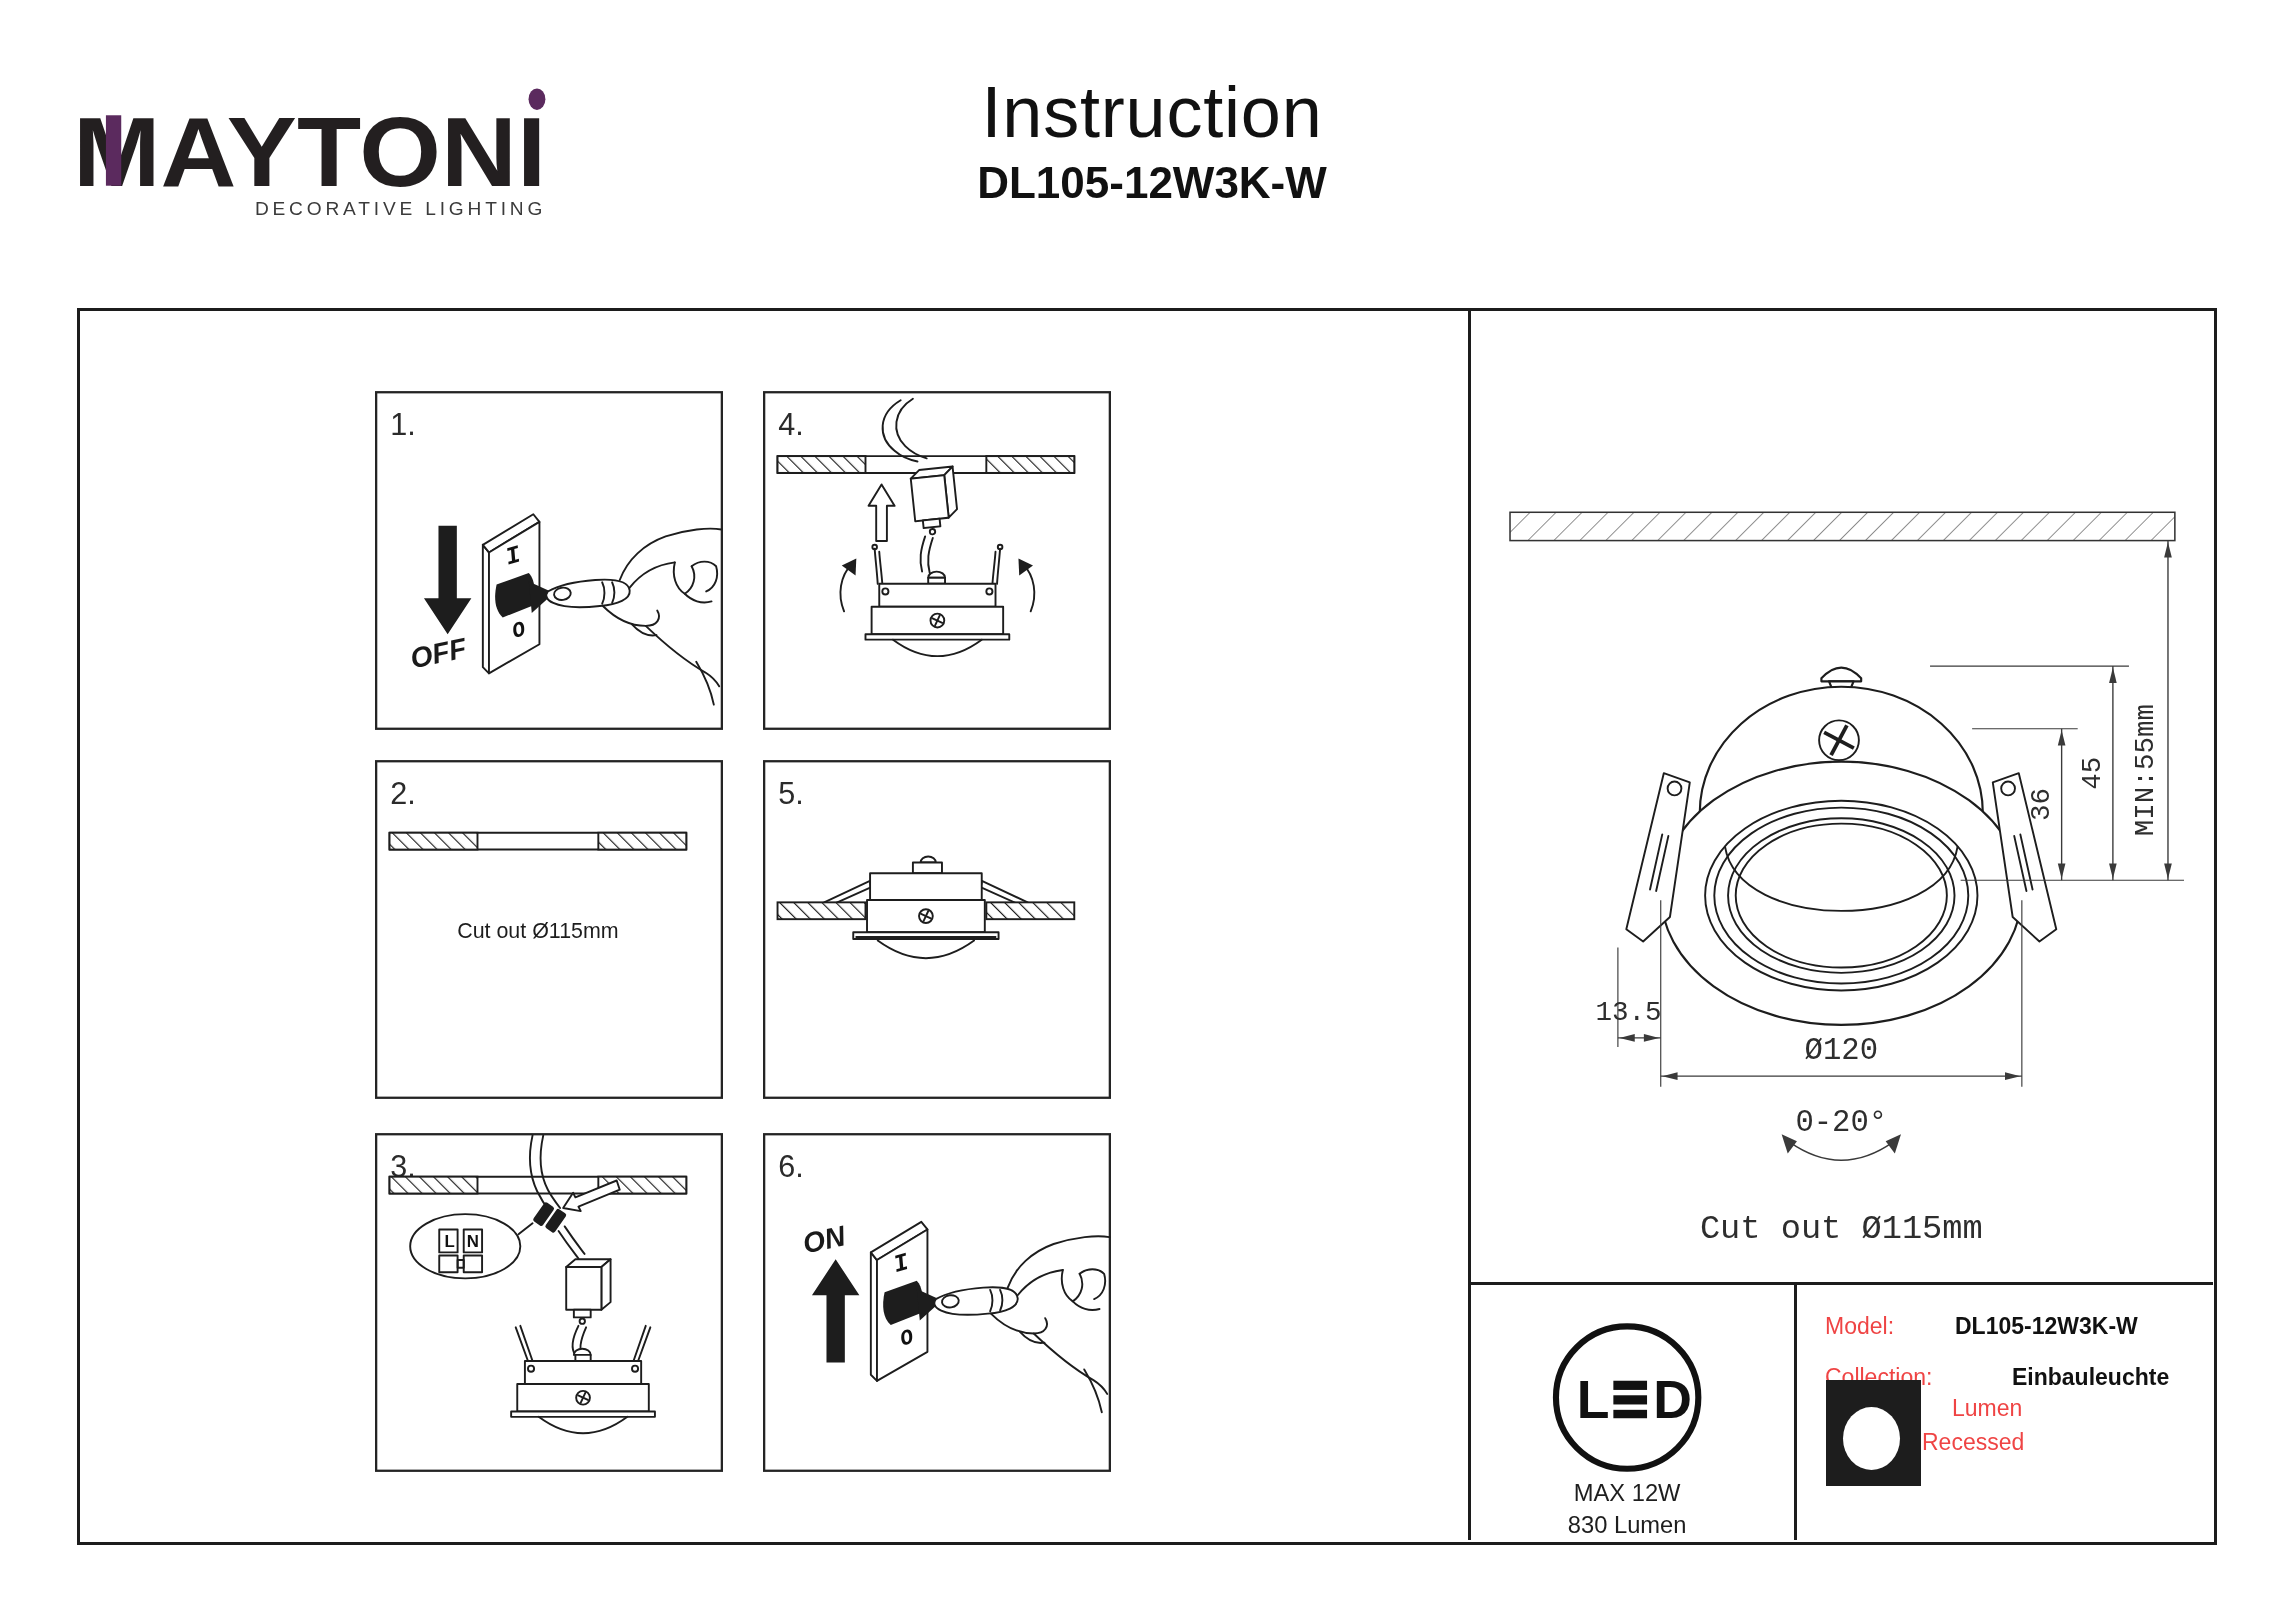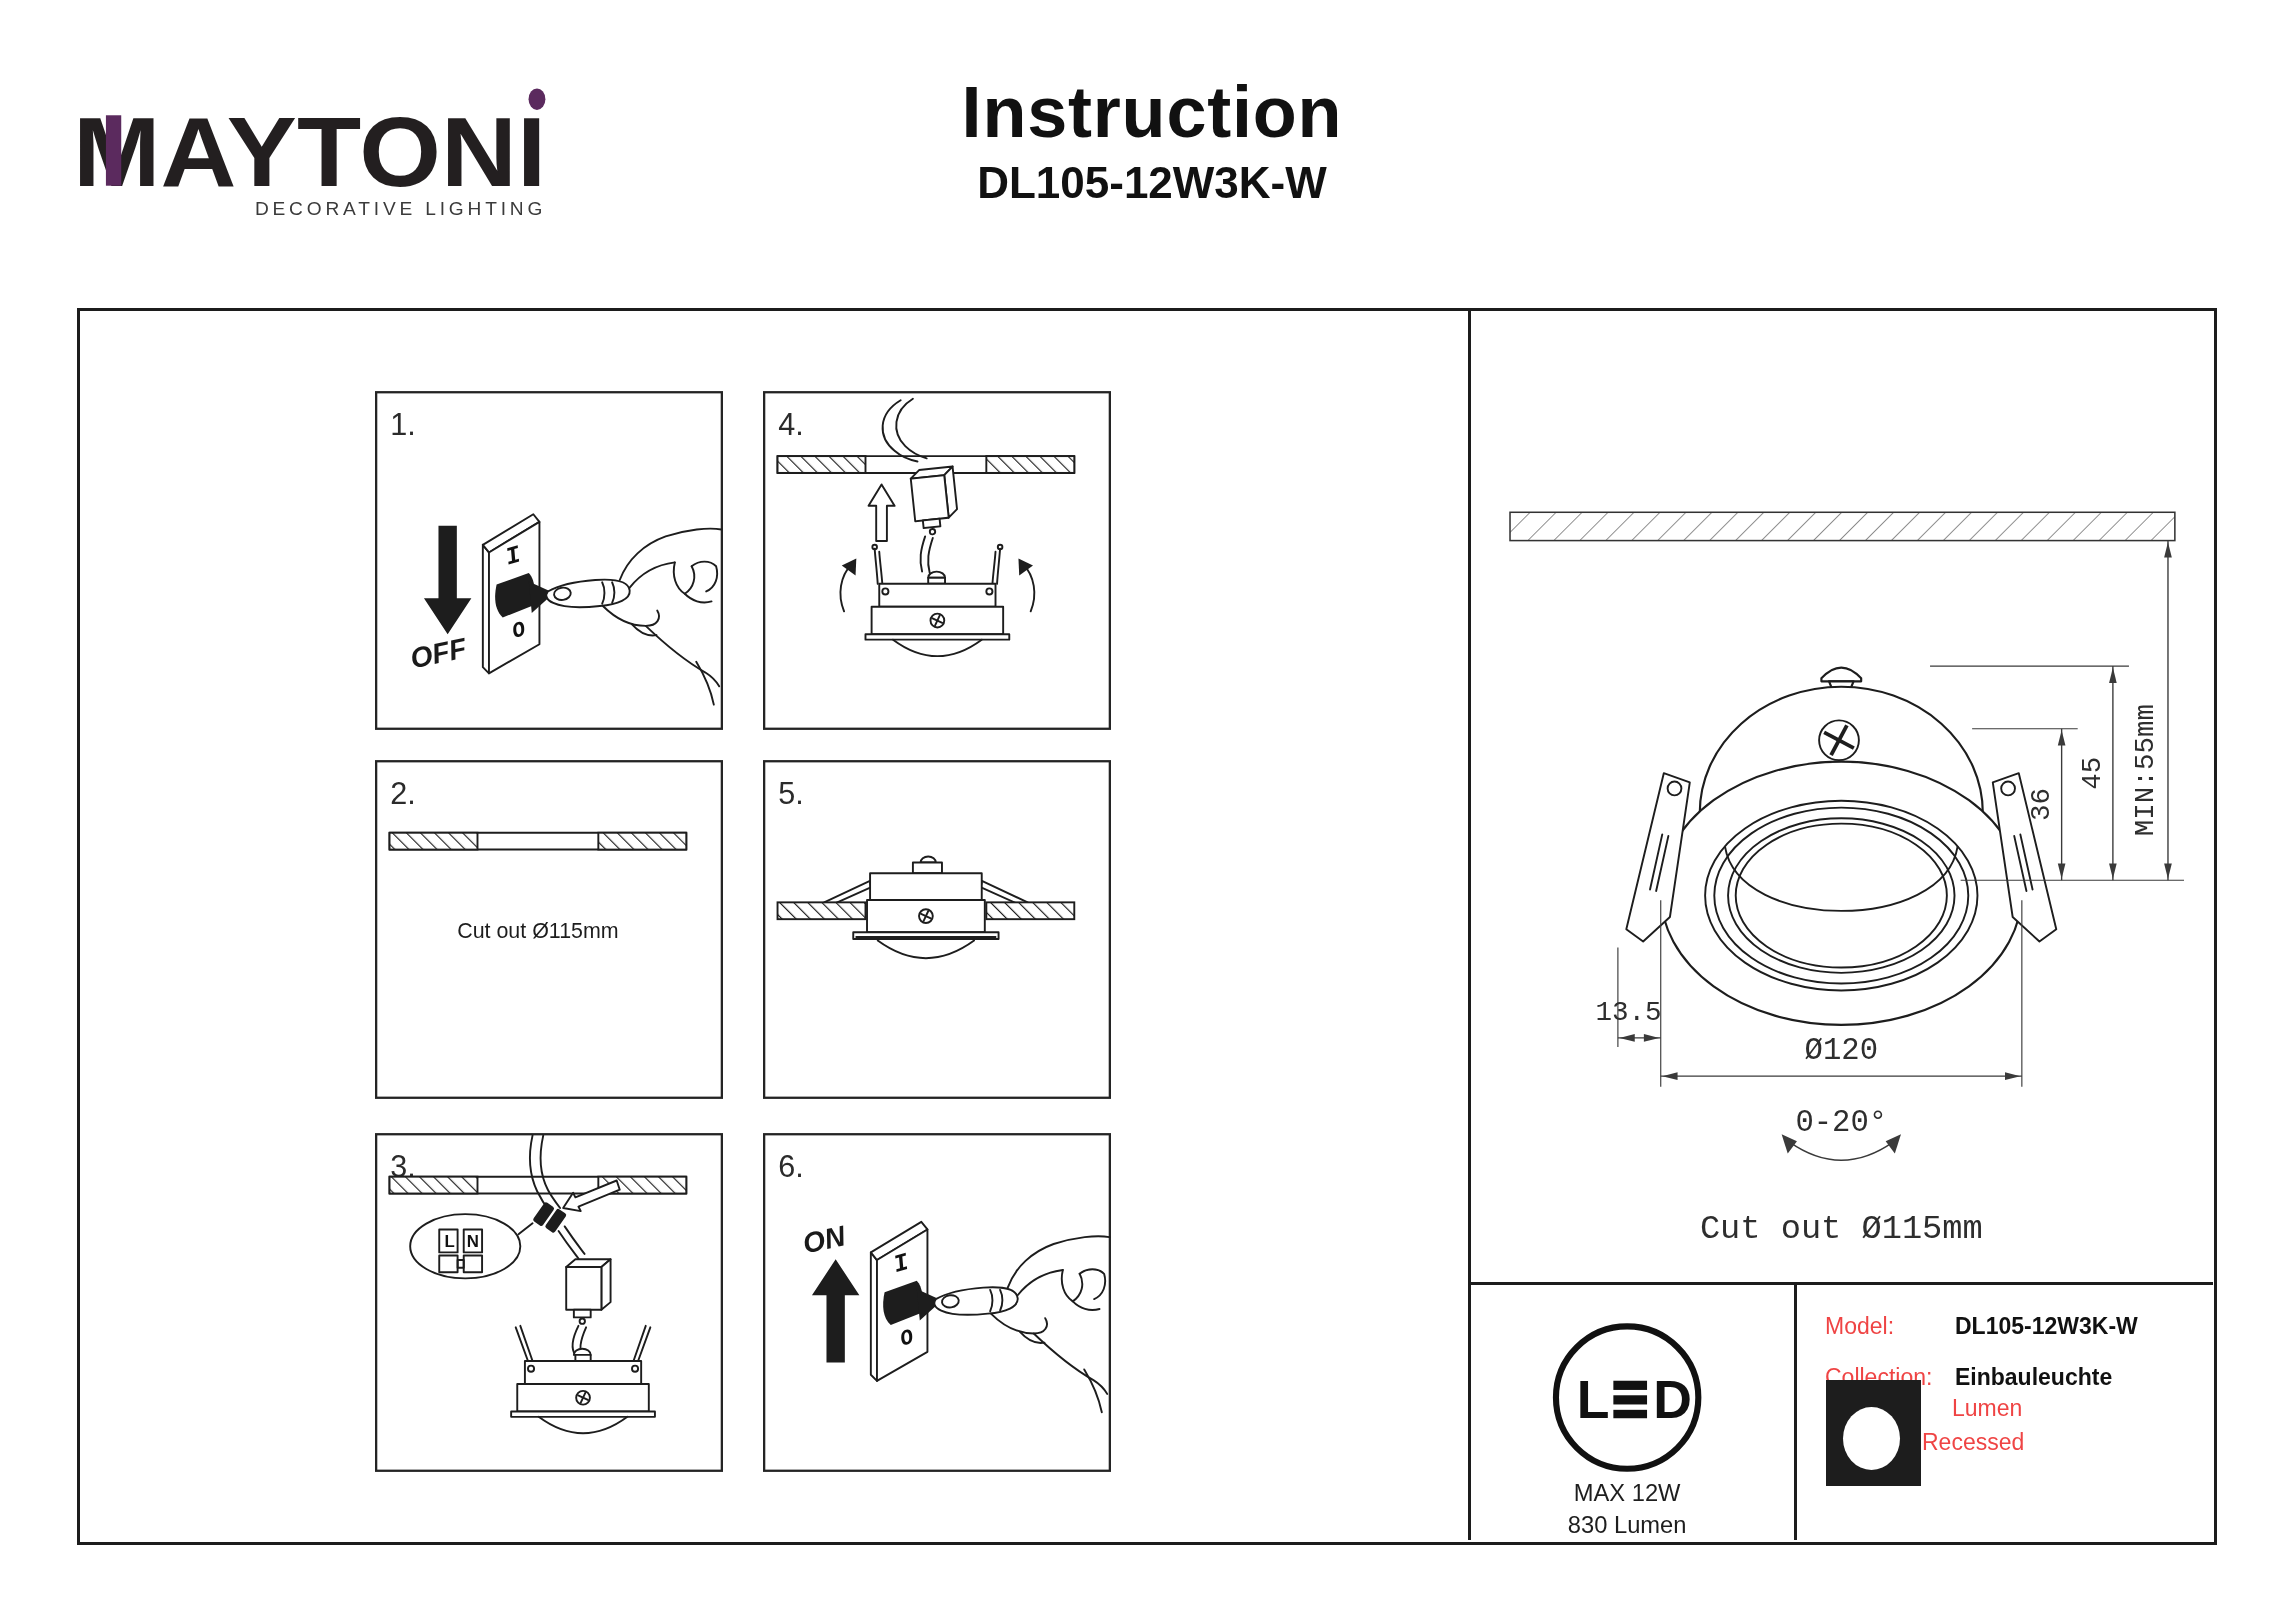--- a/index.html
+++ b/index.html
@@ -1,20 +1,20 @@
 <!DOCTYPE html>
 <html style="font-size:12.2px"><head>
 <meta charset="utf-8">
 <style>
   html,body{margin:0;padding:0;background:#ffffff;}
   body{width:2295px;height:1623px;position:relative;font-family:"Liberation Sans",sans-serif;color:#1d1d1d;overflow:hidden;}
   .abs{position:absolute;}
   
   #title-block{left:1152px;top:75px;transform:translateX(-50%);text-align:center;}
-  #title-block .t1{font-size:72px;font-weight:700;line-height:1.05;letter-spacing:0.8px;color:#111;}
+  #title-block .t1{font-size:72px;font-weight:400;line-height:1.05;letter-spacing:0.8px;color:#111;}
   #title-block .t2{font-size:44px;font-weight:700;margin-top:7.7px;color:#111;}
   
   #main-box{left:77px;top:308px;width:2140px;height:1237px;border:3.8px solid #1c1c1c;box-sizing:border-box;}
   .divider{background:#1c1c1c;position:absolute;}
   
   .panel{position:absolute;width:348px;height:339px;}
   .panel svg{display:block;}
   
   .ln{fill:none;stroke:#1d1d1d;stroke-width:2.5;stroke-linecap:round;stroke-linejoin:round;}
   .dim{fill:none;stroke:#3a3a3a;stroke-width:1.8;}
@@ -391,21 +391,21 @@
       </g>
       <text class="ledglyph" x="238" y="174">D</text>
     </g>
     <text class="ledtxt" x="204" y="282" text-anchor="middle">MAX 12W</text>
     <text class="ledtxt" x="204" y="324" text-anchor="middle">830 Lumen</text>
   </svg>
 
   <div class="abs spec-label" style="left:1745px;top:1002px;">Model:</div>
   <div class="abs spec-value" style="left:1875px;top:1002px;">DL105-12W3K-W</div>
   <div class="abs spec-label" style="left:1745px;top:1053px;">Collection:</div>
-  <div class="abs spec-value" style="left:1875px;top:1053px;">Einbauleuchte</div>
+  <div class="abs spec-value" style="left:1932px;top:1053px;">Einbauleuchte</div>
   <div class="abs" id="recessed-icon">
       <div class="hole"></div>
     </div>
   <div class="abs spec-label" style="left:1872px;top:1084px;">Lumen</div>
   <div class="abs spec-label" style="left:1842px;top:1118px;text-align:center;">Recessed</div>
 
 </div>
 
 
 </body></html>

